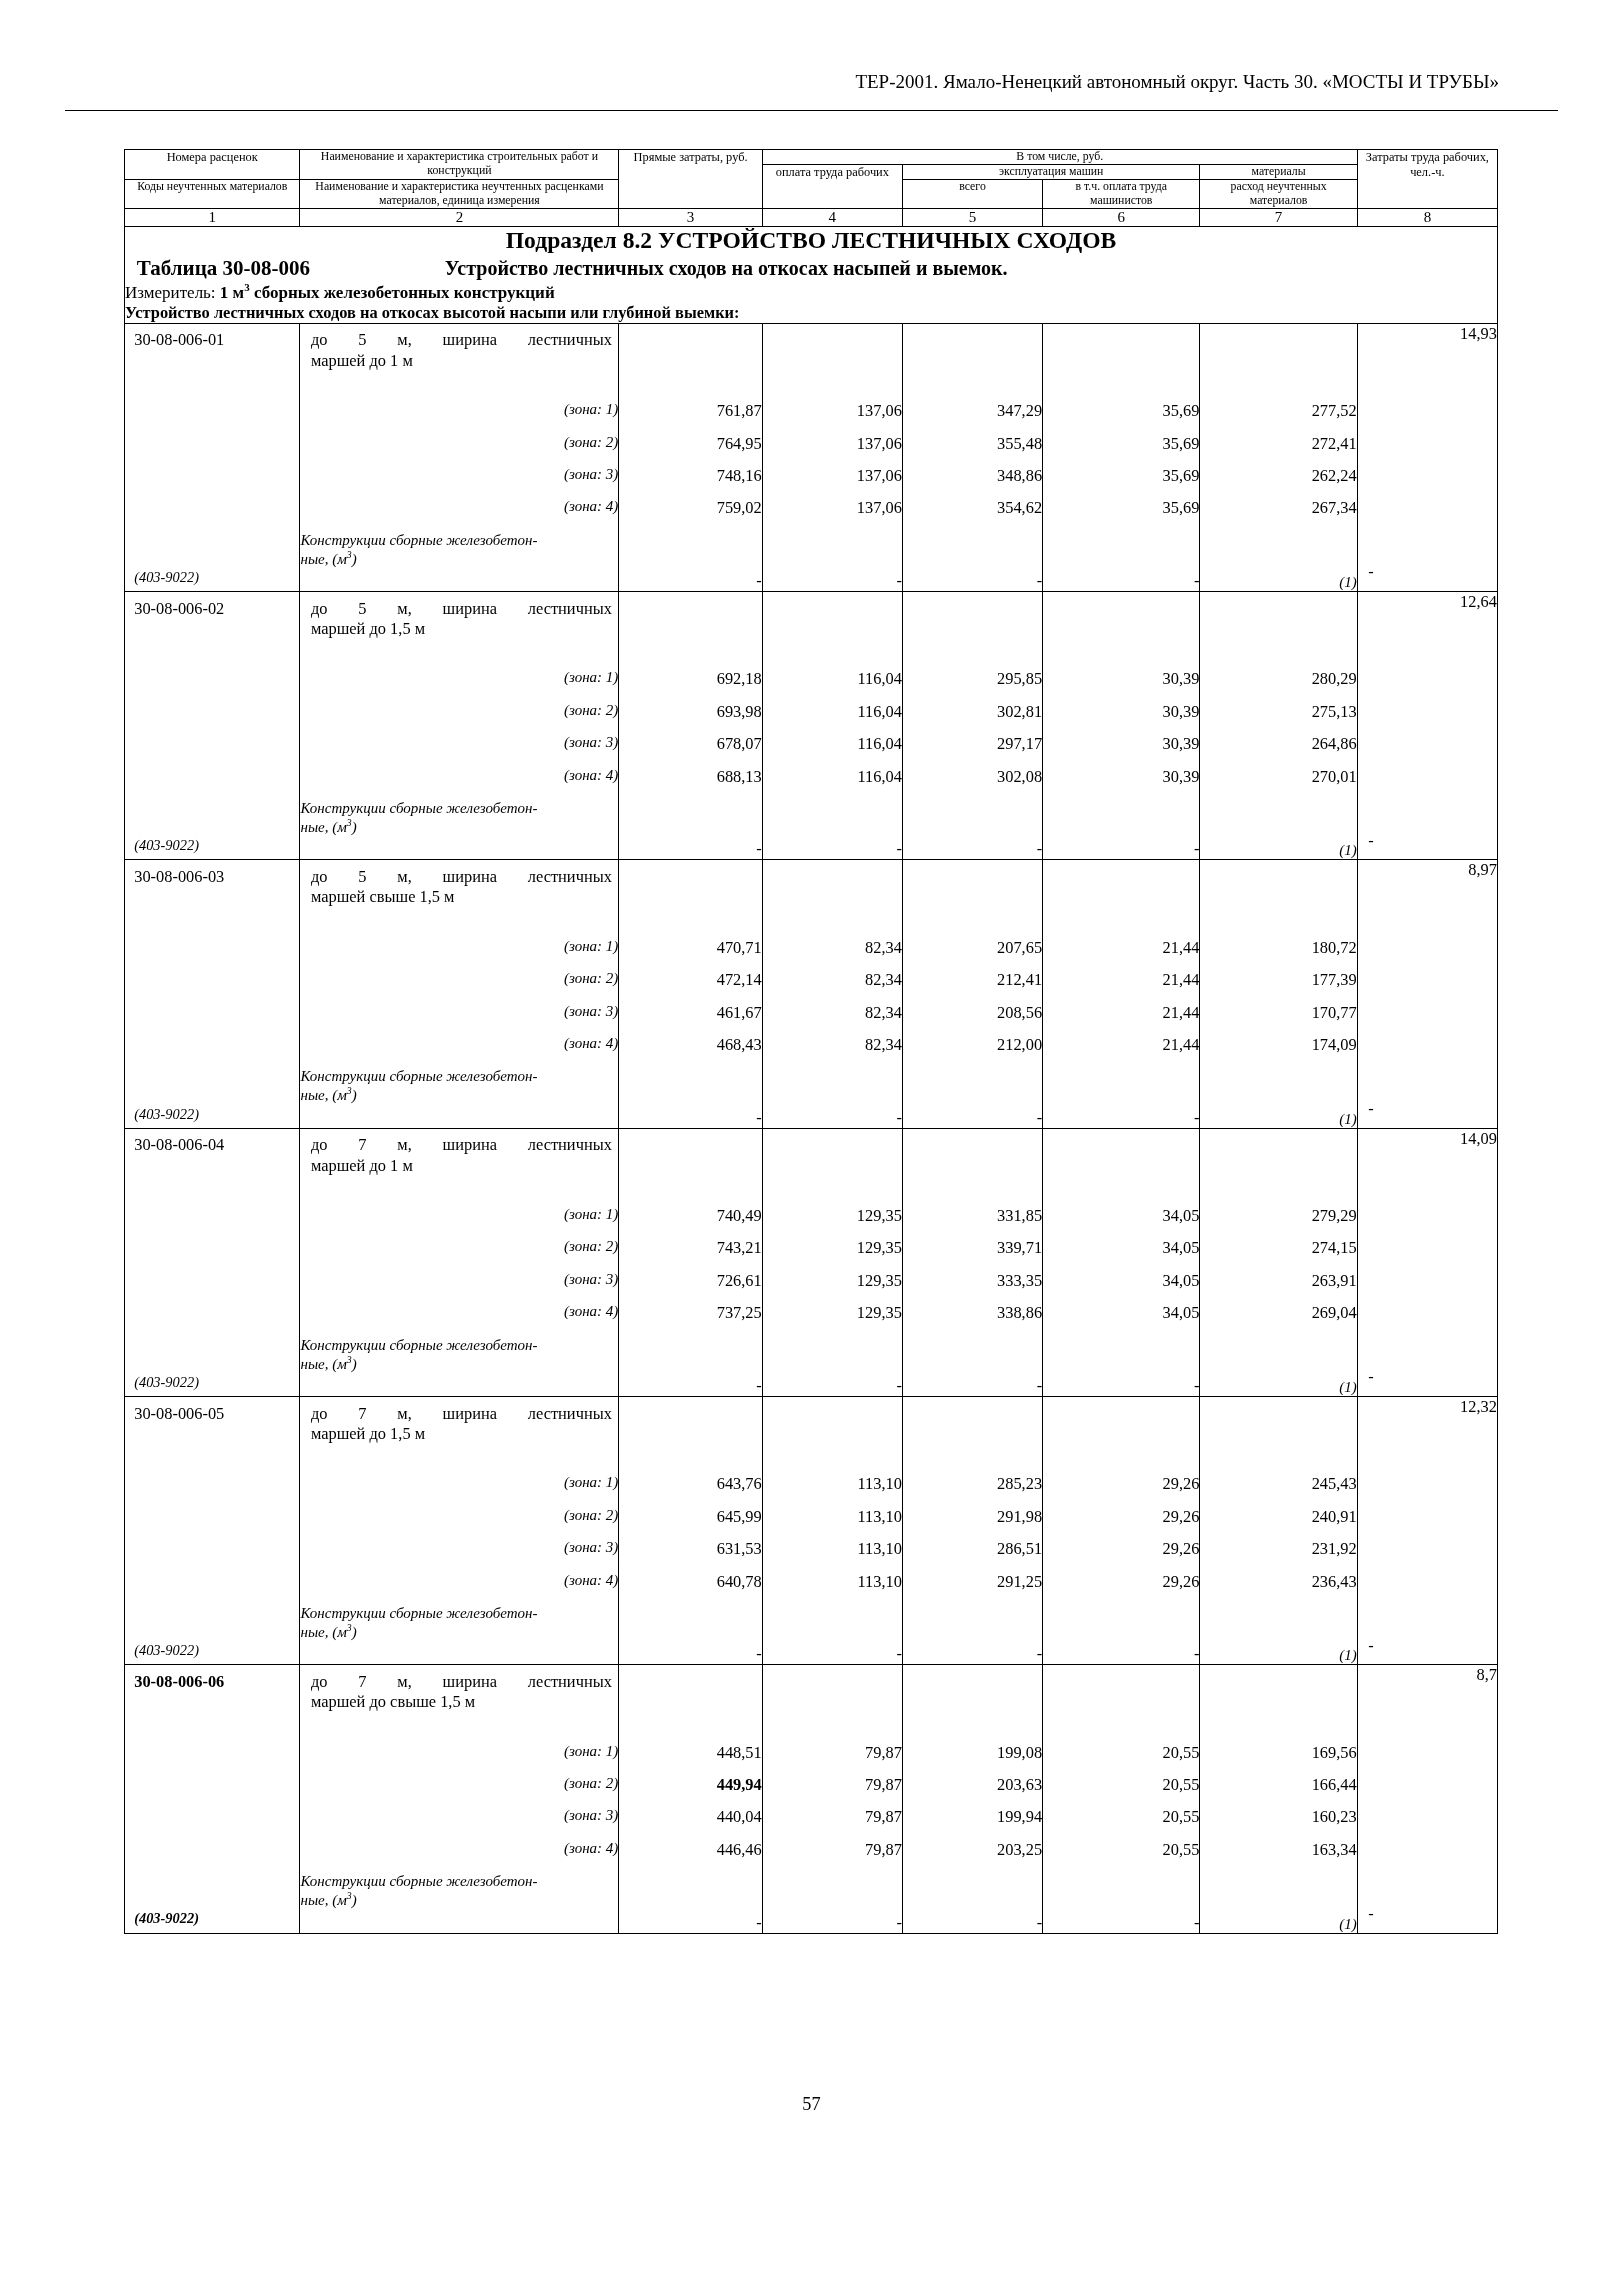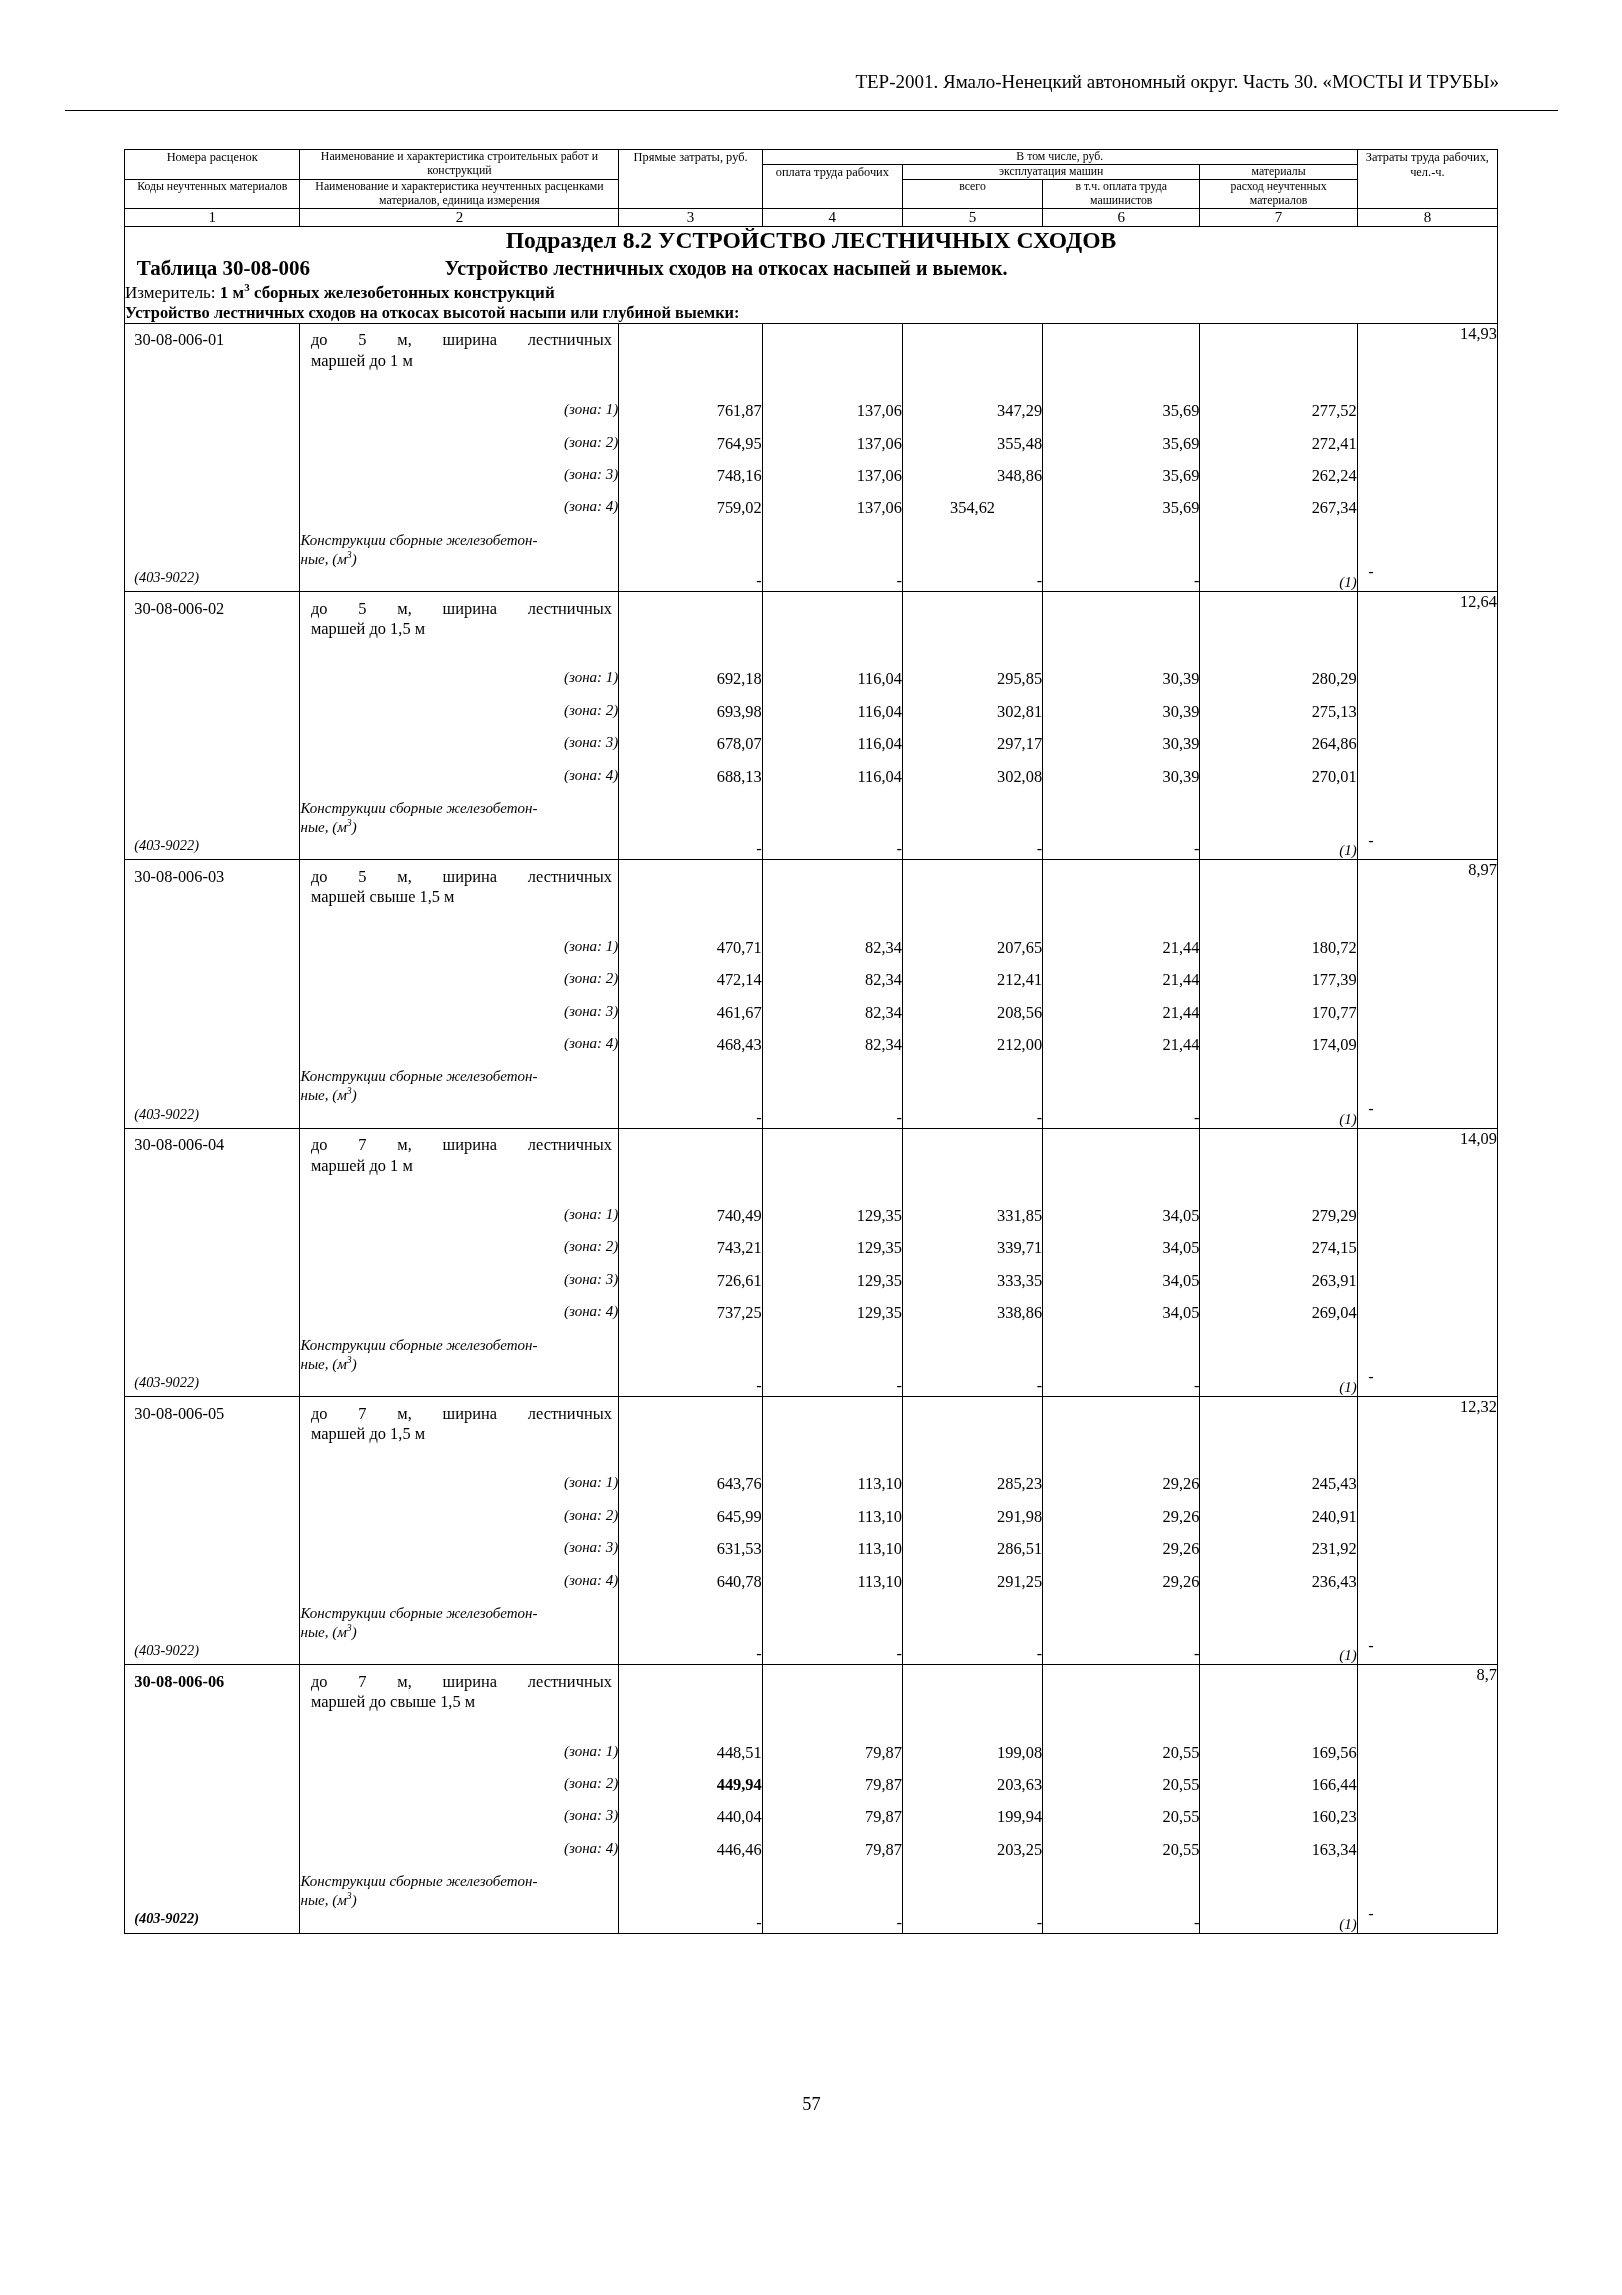--- a/index.html
+++ b/index.html
@@ -323,21 +323,21 @@
             <td class="num" style="border-top: 0px; border-bottom: 0px;">748,16</td>
             <td class="num" style="border-top: 0px; border-bottom: 0px;">137,06</td>
             <td class="num" style="border-top: 0px; border-bottom: 0px;">348,86</td>
             <td class="num" style="border-top: 0px; border-bottom: 0px;">35,69</td>
             <td class="num" style="border-top: 0px; border-bottom: 0px;">262,24</td>
           </tr>
           <tr>
             <td class="zone" style="border-top: 0px; border-bottom: 0px;">(зона: 4)</td>
             <td class="num" style="border-top: 0px; border-bottom: 0px;">759,02</td>
             <td class="num" style="border-top: 0px; border-bottom: 0px;">137,06</td>
-            <td class="num" style="border-top: 0px; border-bottom: 0px; text-align: center;">354,62</td>
+            <td class="num" style="border-top: 0px; border-bottom: 0px;">354,62</td>
             <td class="num" style="border-top: 0px; border-bottom: 0px;">35,69</td>
             <td class="num" style="border-top: 0px; border-bottom: 0px;">267,34</td>
           </tr>
           <tr>
             <td class="matdesc" style="border-top: 0px; border-bottom: 1.3px solid rgb(0, 0, 0);">
               <div>Конструкции сборные железобетон-</div>
               <div><span>ные, (м</span><sup>3</sup><span>)</span></div>
             </td>
             <td class="dash" style="border-top: 0px; border-bottom: 1.3px solid rgb(0, 0, 0); vertical-align: bottom;">-</td>
             <td class="dash" style="border-top: 0px; border-bottom: 1.3px solid rgb(0, 0, 0); vertical-align: bottom;">-</td>

